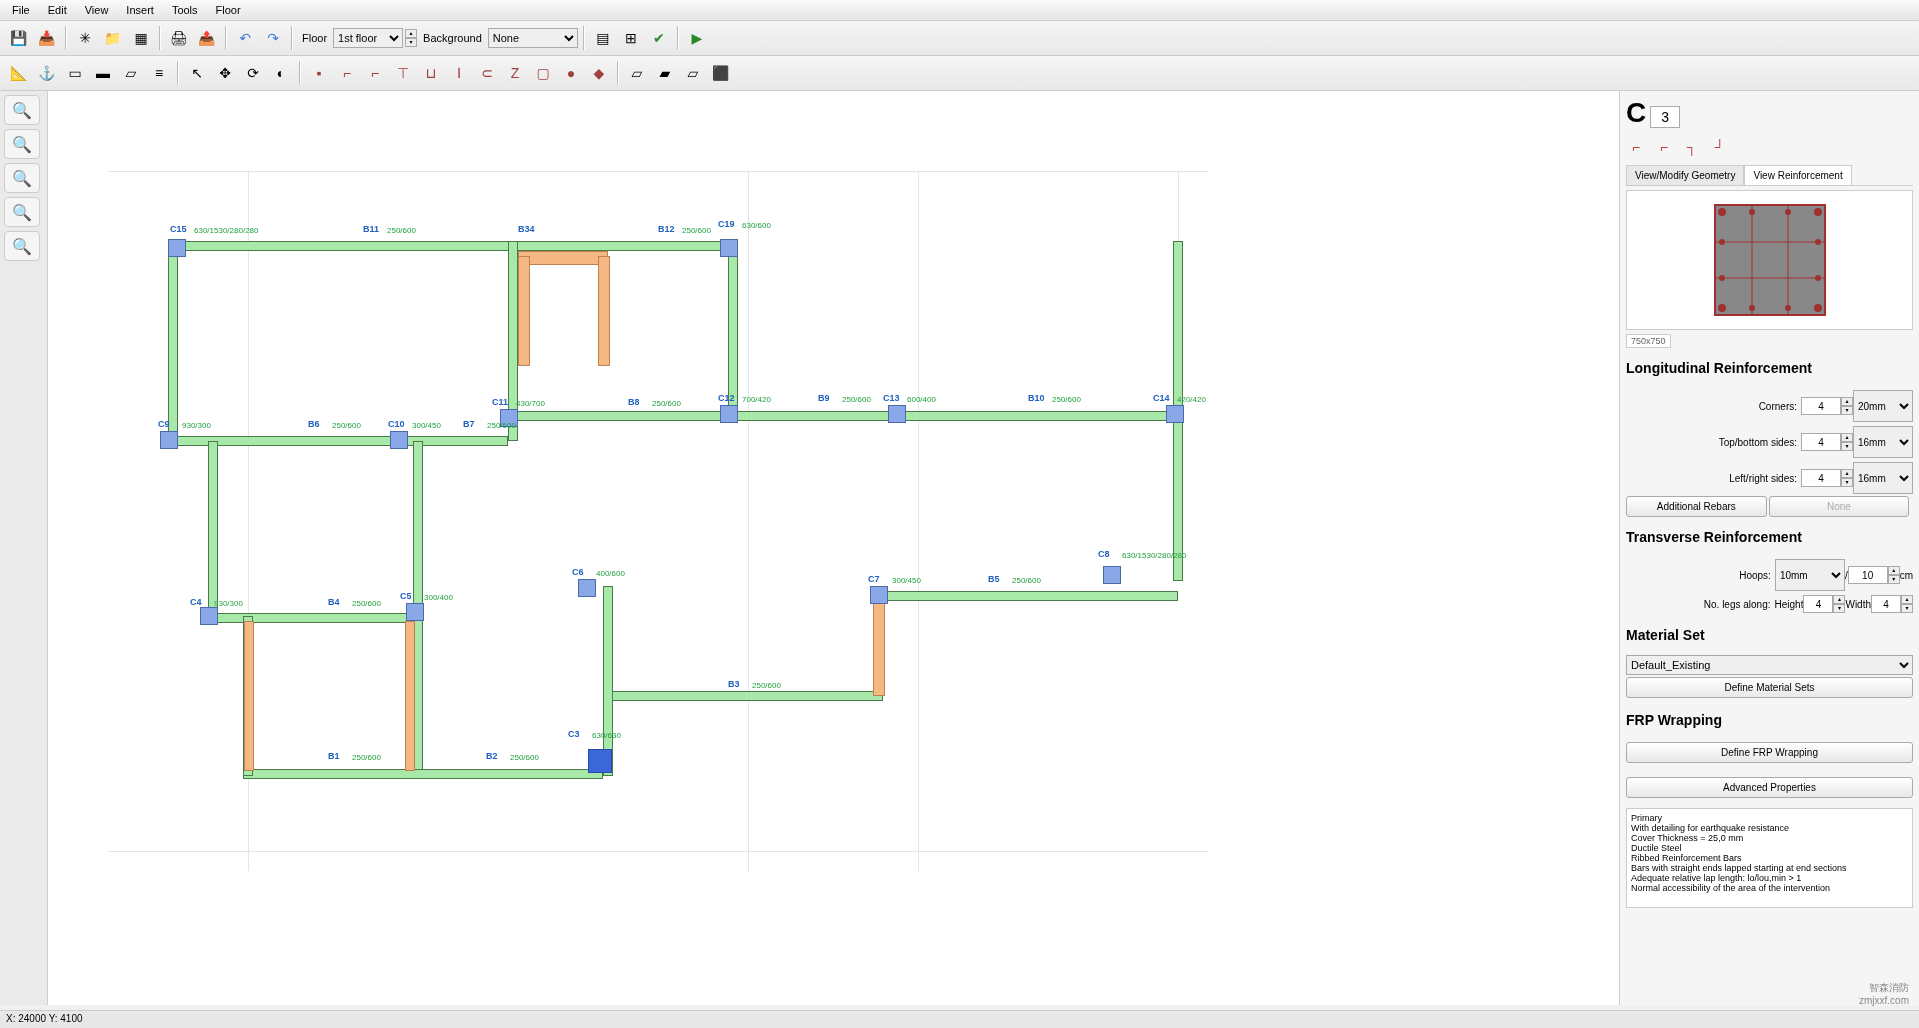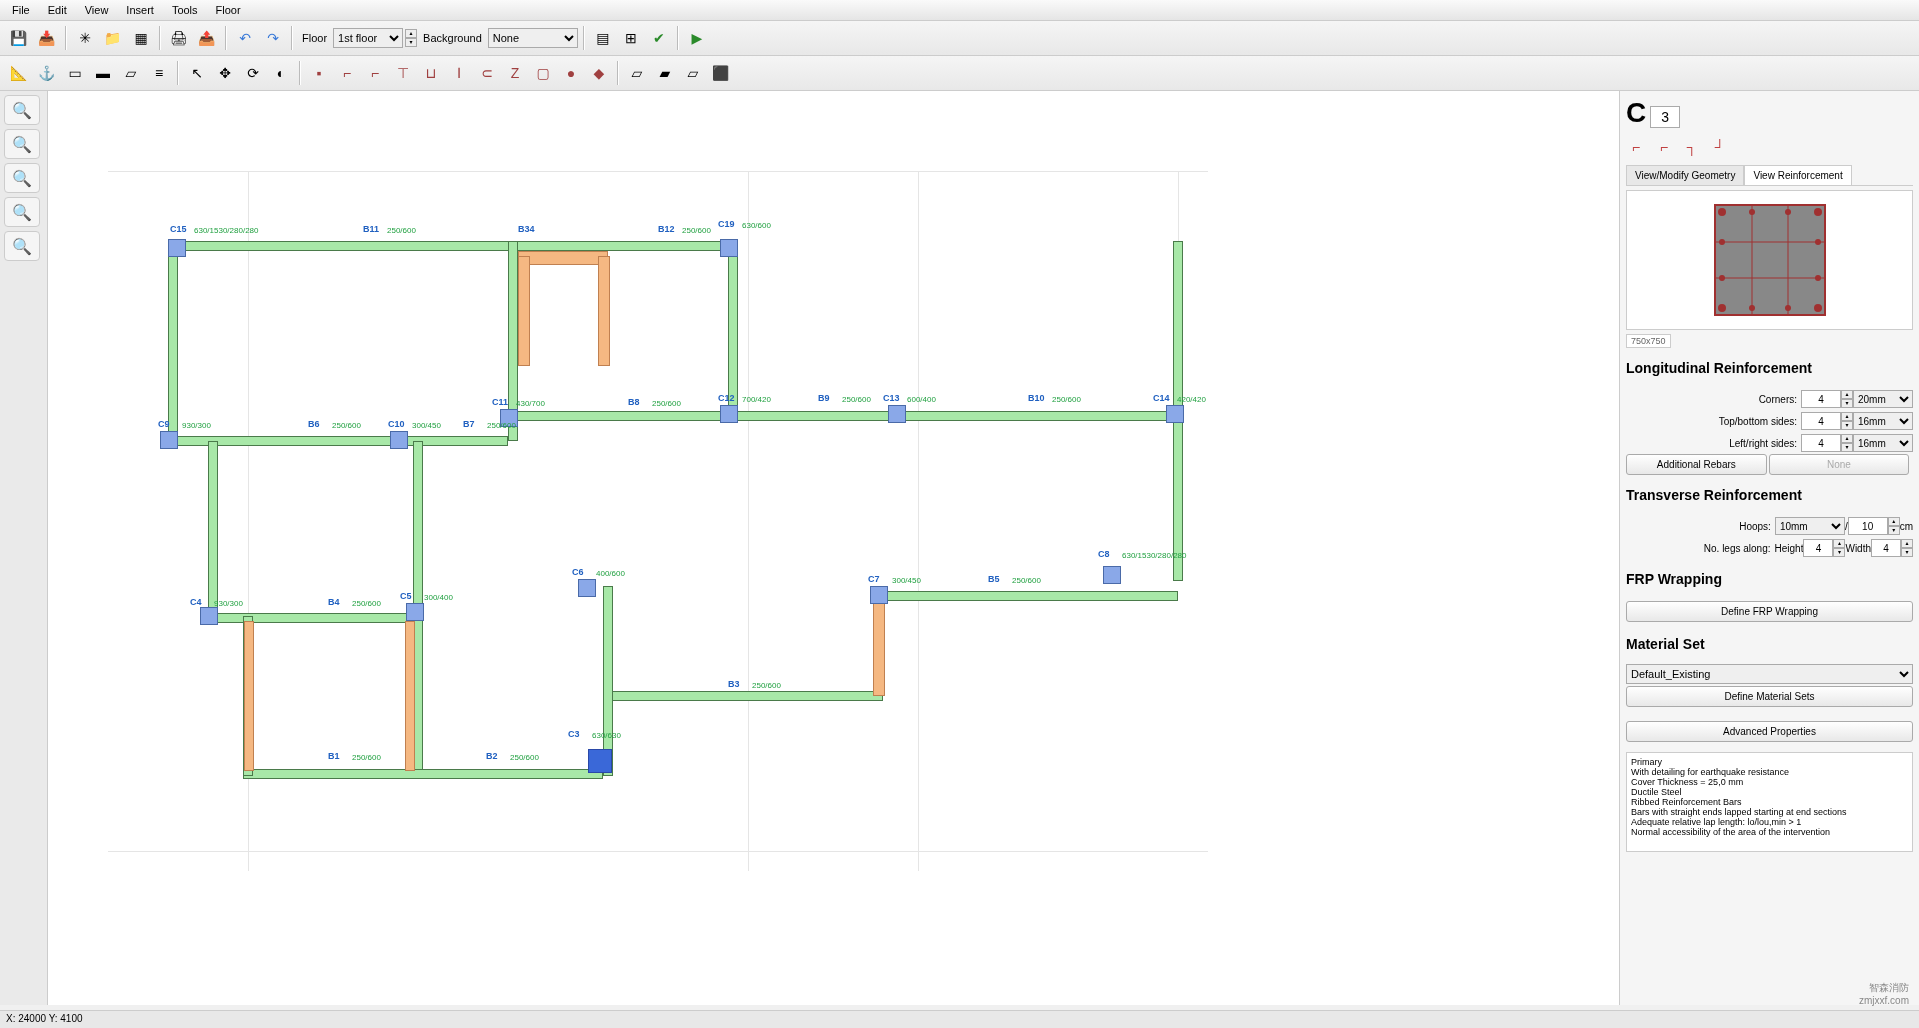--- a/index.html
+++ b/index.html
@@ -34,21 +34,21 @@
 .tab { padding: 4px 8px; border: 1px solid #ccc; border-bottom: none; background: #e8e8e8; cursor: pointer; }
 .tab.active { background: #fff; }
 .section-preview { height: 140px; background: #fff; border: 1px solid #ccc; display: flex; align-items: center; justify-content: center; margin: 4px 0; }
 .sect-svg { width: 120px; height: 120px; }
 .section-dim { font-size: 9px; color: #666; border: 1px solid #ccc; background: #fff; padding: 1px 4px; display: inline-block; }
 .prop-section { margin-top: 10px; }
 .prop-heading { font-weight: bold; font-size: 14px; margin: 12px 0; }
 .prop-row { display: flex; justify-content: flex-end; align-items: center; padding: 2px 0; font-size: 10px; }
 .prop-row label { flex: 1; text-align: right; padding-right: 4px; }
 .num-input { width: 40px; height: 18px; font-size: 10px; border: 1px solid #aaa; text-align: center; }
-.small-combo { width: 60px; height: 18px; font-size: 10px; border: 1px solid #aaa; }
+.small-combo { width: 60px; height: 32px; font-size: 10px; border: 1px solid #aaa; }
 .wide-btn { width: 100%; padding: 4px; font-size: 10px; border: 1px solid #aaa; background: linear-gradient(#fff,#e8e8e8); border-radius: 3px; cursor: pointer; margin: 2px 0; }
 .half-btn { width: 49%; padding: 4px; font-size: 10px; border: 1px solid #aaa; background: linear-gradient(#fff,#e8e8e8); border-radius: 3px; cursor: pointer; }
 .half-btn.disabled { color: #aaa; }
 .info-box { background: #fff; border: 1px solid #ccc; padding: 4px; font-size: 9px; margin-top: 8px; height: 100px; overflow: auto; }
 .statusbar { position: absolute; bottom: 0; left: 0; right: 0; height: 18px; background: #e8e8e8; border-top: 1px solid #ccc; font-size: 10px; padding: 2px 6px; }
 .watermark { position: absolute; bottom: 22px; right: 10px; font-size: 10px; color: #888; text-align: right; }
 .spinner { display:inline-flex; flex-direction:column; width:12px; height:18px; }
 .spinner span { flex:1; border:1px solid #aaa; background:#eee; font-size:6px; text-align:center; line-height:7px; cursor:pointer; }
 </style>
 </head>
@@ -339,28 +339,28 @@
         <span>Width</span>
         <input class="num-input" style="width: 30px;" value="4">
         <div class="spinner">
             <span>▴</span>
             <span>▾</span>
           </div>
       </div>
     </div>
 
     <div class="prop-section">
-      <div class="prop-heading">FRP Wrapping</div>
-      <button class="wide-btn">Define FRP Wrapping</button>
-    </div>
-
-    <div class="prop-section">
       <div class="prop-heading">Material Set</div>
       <select class="tcombo" style="width:100%"><option>Default_Existing</option></select>
       <button class="wide-btn">Define Material Sets</button>
+    </div>
+
+    <div class="prop-section">
+      <div class="prop-heading">FRP Wrapping</div>
+      <button class="wide-btn">Define FRP Wrapping</button>
     </div>
 
     <button class="wide-btn" style="margin-top:12px">Advanced Properties</button>
 
     <div class="info-box">
       <div>Primary</div>
       <div>With detailing for earthquake resistance</div>
       <div>Cover Thickness = 25,0 mm</div>
       <div>Ductile Steel</div>
       <div>Ribbed Reinforcement Bars</div>

